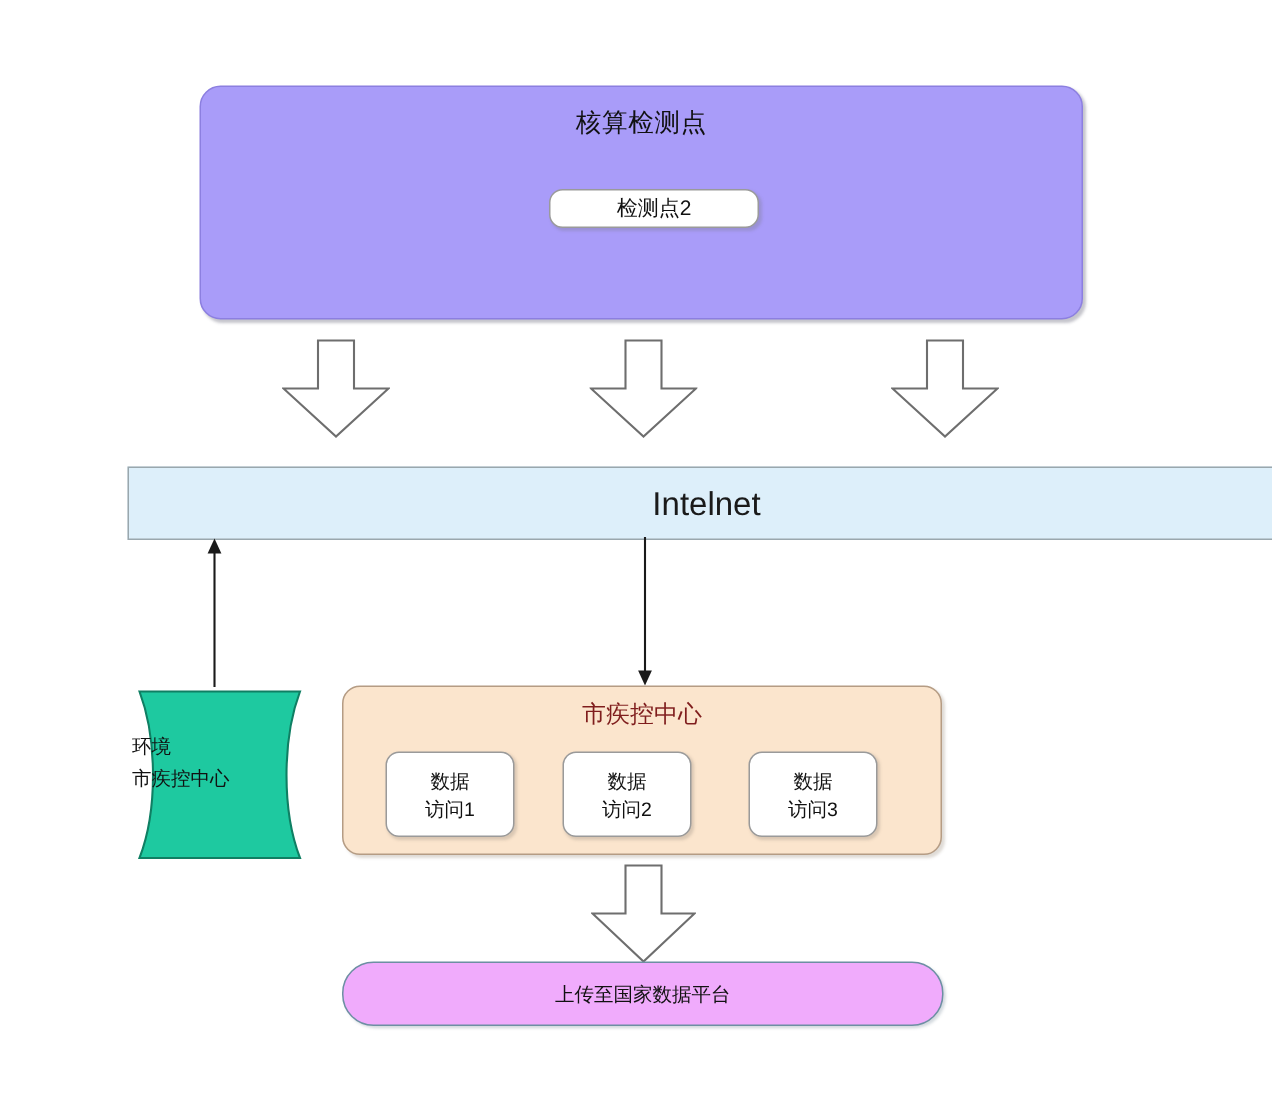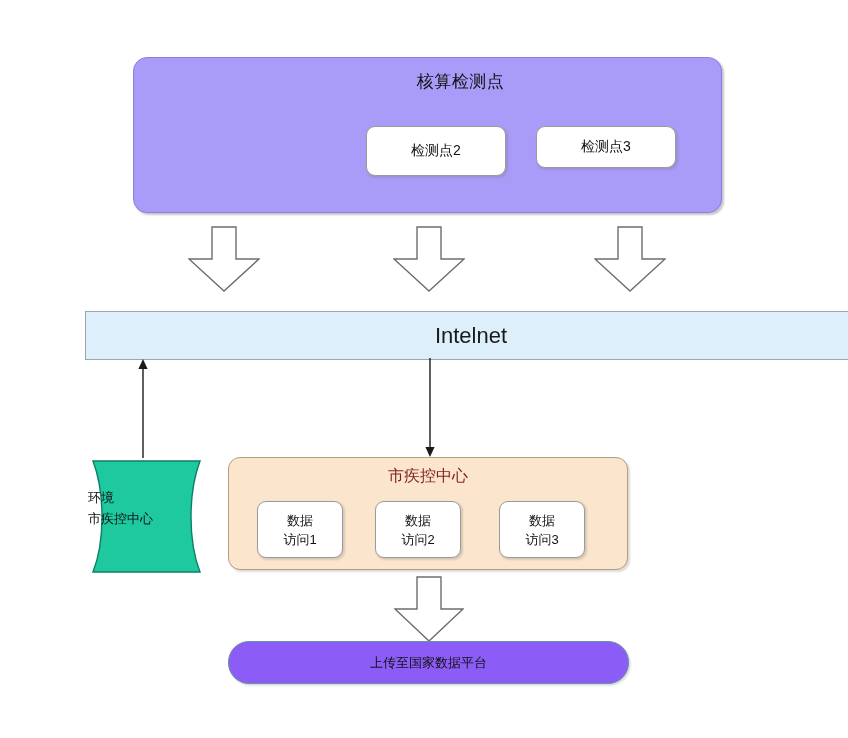--- a/index.html
+++ b/index.html
@@ -37,38 +37,37 @@
   }
   .group-purple .group-title {
     position: absolute;
     left: 0;
     top: 12px;
     width: 100%;
     text-align: center;
     font-size: 17px;
     color: #111111;
     letter-spacing: 0.5px;
-    margin-left: 33px;
   }
 
   .node-white {
     position: absolute;
     background: #ffffff;
     border: 1px solid #9a9a9a;
     border-radius: 9px;
     box-sizing: border-box;
     display: flex;
     align-items: center;
     justify-content: center;
     font-size: 14px;
     color: #111111;
     box-shadow: 1.5px 1.5px 2px rgba(120,120,130,0.30);
   }
   .test-pt-1 { left: 52px;  top: 68px; width: 140px; height: 42px; }
-  .test-pt-2 { left: 232px; top: 68px; width: 140px; height: 50px; }
+  .test-pt-2 { left: 232px; top: 68px; width: 140px; height: 26px; }
   .test-pt-3 { left: 402px; top: 68px; width: 140px; height: 42px; }
 
   
   .block-arrow {
     position: absolute;
     width: 72px;
     height: 66px;
   }
   .block-arrow svg { display: block; width: 100%; height: 100%; }
   .arrow-a { left: 188px; top: 226px; }
@@ -165,21 +164,21 @@
   .data-2 { left: 146px; }
   .data-3 { left: 270px; }
 
   
   .bar-upload {
     position: absolute;
     left: 228px;
     top: 641px;
     width: 401px;
     height: 43px;
-    background: #8b5cf6;
+    background: #f0abfc;
     border: 1px solid #6d8fa3;
     border-radius: 21px;
     box-sizing: border-box;
     display: flex;
     align-items: center;
     justify-content: center;
     font-size: 13px;
     color: #111111;
     box-shadow: 1.5px 1.5px 2px rgba(110,130,145,0.30);
   }
@@ -190,23 +189,20 @@
 <div id="canvas">
 
   <div class="group-purple">
     <div class="group-title">核算检测点</div>
 
 
     <div class="node-white test-pt-2">
       <span>检测点2</span>
     </div>
 
-    <div class="node-white test-pt-3">
-      <span>检测点3</span>
-    </div>
   </div>
 
   <div class="block-arrow arrow-a">
     <svg viewBox="0 0 72 66" xmlns="http://www.w3.org/2000/svg">
       <polygon points="24,1 48,1 48,33 71,33 36,65 1,33 24,33" fill="#ffffff" stroke="#6e6e6e" stroke-width="1.4" stroke-linejoin="miter"></polygon>
     </svg>
   </div>
   <div class="block-arrow arrow-b">
     <svg viewBox="0 0 72 66" xmlns="http://www.w3.org/2000/svg">
       <polygon points="24,1 48,1 48,33 71,33 36,65 1,33 24,33" fill="#ffffff" stroke="#6e6e6e" stroke-width="1.4" stroke-linejoin="miter"></polygon>

